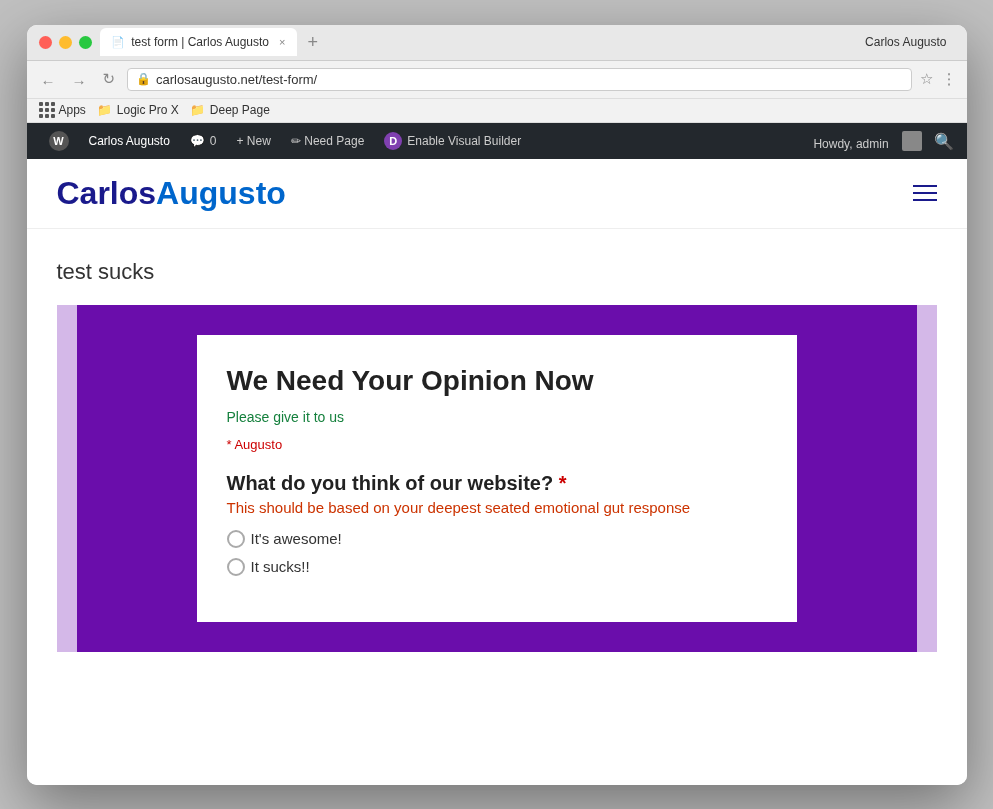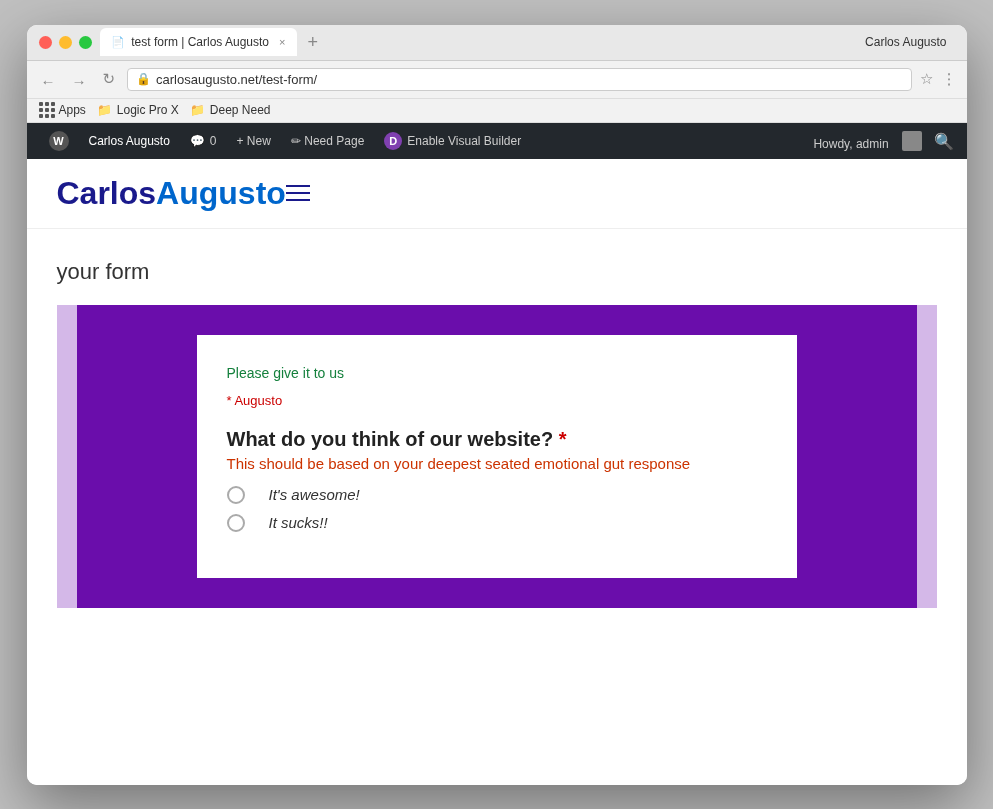--- a/index.html
+++ b/index.html
@@ -235,20 +235,21 @@
 
     
     .page-content {
       background: #fff;
       flex: 1;
       overflow: hidden;
     }
 
     .site-header {
       display: flex;
+      justify-content: space-between;
       align-items: center;
       padding: 16px 30px;
       border-bottom: 1px solid #eee;
     }
 
     .site-logo {
       font-size: 32px;
       font-weight: 900;
     }
 
@@ -351,24 +352,23 @@
 
     .question-hint {
       font-size: 15px;
       color: #cc3300;
       margin-bottom: 14px;
     }
 
     .radio-option {
       display: flex;
       align-items: center;
-      gap: 24px;
+      gap: 6px;
       margin-bottom: 10px;
       cursor: pointer;
-      font-style: italic;
     }
 
     .radio-circle {
       width: 18px;
       height: 18px;
       border-radius: 50%;
       border: 2px solid #aaa;
       background: #fff;
       flex-shrink: 0;
     }
@@ -426,21 +426,21 @@
           <span></span>
       </div>
       <span>Apps</span>
     </div>
     <div class="bookmark-item">
       <span class="bookmark-folder-icon">📁</span>
       <span>Logic Pro X</span>
     </div>
     <div class="bookmark-item">
       <span class="bookmark-folder-icon">📁</span>
-      <span>Deep Need</span>
+      <span>Deep Page</span>
     </div>
   </div>
 
   <div class="wp-admin-bar">
     <div class="wp-admin-item">
       <div class="wp-logo">W</div>
     </div>
     <div class="wp-admin-item wp-site-name">
       <span>Carlos Augusto</span>
     </div>
@@ -472,24 +472,25 @@
         <span class="logo-carlos">Carlos</span><span class="logo-augusto">Augusto</span>
       </div>
       <div class="hamburger-icon">
         <div class="hamburger-line"></div>
         <div class="hamburger-line"></div>
         <div class="hamburger-line"></div>
       </div>
     </div>
 
     <div class="page-main">
-      <h1 class="page-title-heading">your form</h1>
+      <h1 class="page-title-heading">test sucks</h1>
 
       <div class="form-section">
         <div class="form-inner">
+          <h2 class="form-heading">We Need Your Opinion Now</h2>
           <p class="form-subtext">Please give it to us</p>
           <p class="form-required">* Augusto</p>
 
           <div class="form-question">
             <div class="question-label">
               <span>What do you think of our website?</span>
               <span class="required-star">*</span>
             </div>
             <p class="question-hint">This should be based on your deepest seated emotional gut response</p>
 

